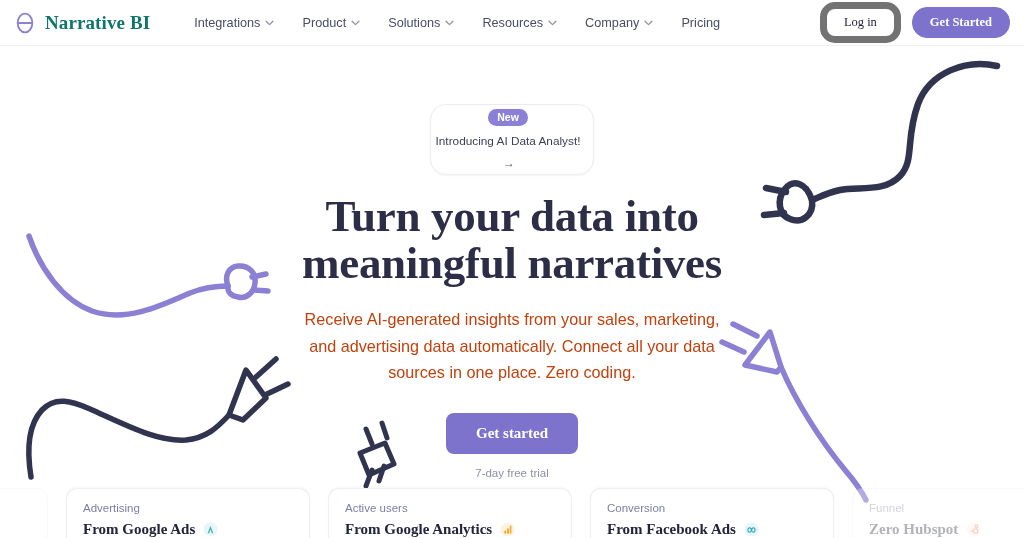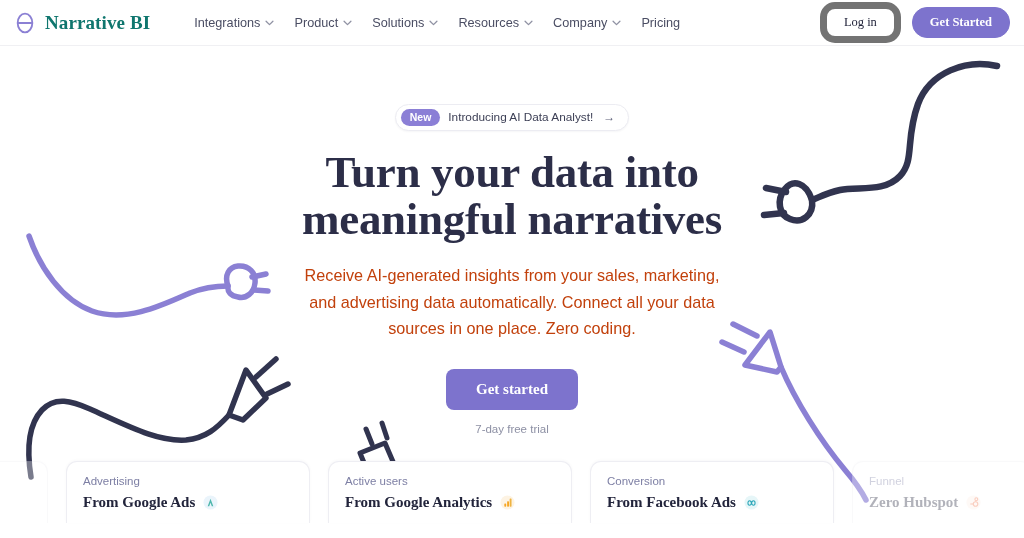--- a/index.html
+++ b/index.html
@@ -23,21 +23,21 @@
     background:#fff;
     border-bottom:1px solid #f0f0f3;
   }
   .brand { display:flex; align-items:center; gap:9px; margin-left:14px; }
   .brand-logo { width:22px; height:22px; flex:none; display:block; }
   .brand-name {
     font-family:"Liberation Serif", serif;
     font-size:19px; font-weight:700; color:#0f766e; letter-spacing:.1px;
     white-space:nowrap;
   }
-  .nav { display:flex; align-items:flex-end; margin-left:34px; gap:0px; }
+  .nav { display:flex; align-items:flex-end; margin-left:34px; gap:8px; }
   .nav-item {
     display:flex; align-items:center; gap:5px;
     font-size:12.7px; color:#4a4d63; padding:6px 10px;
     white-space:nowrap; cursor:pointer;
   }
   .chev { width:9px; height:6px; display:block; flex:none; opacity:.75; }
   .hdr-right { margin-left:auto; display:flex; align-items:center; gap:11px; margin-right:14px; }
   .btn-login {
     font-family:"Liberation Serif", serif;
     font-size:12.5px; font-weight:400; color:#22243b;
@@ -50,21 +50,21 @@
     background:#7d73cd; border:1px solid #7d73cd; border-radius:15px;
     padding:7px 17px; cursor:pointer; white-space:nowrap; line-height:1.15;
   }
 
   
   .hero {
     position:absolute; top:46px; left:0; right:0; z-index:10;
     display:flex; flex-direction:column; align-items:center;
     pointer-events:none;
   }
-  .hero > * { pointer-events:auto; }
+  .hero > * { pointer-events:auto;flex-direction:column; }
 
   .pill {
     display:inline-flex; align-items:center; gap:8px;
     background:#fff; border:1px solid #ececf2; border-radius:16px;
     padding:4px 13px 4px 5px; margin-top:58px; cursor:pointer;
     box-shadow:0 1px 2px rgba(30,28,60,.04);
   }
   .pill-badge {
     background:#8b7fd6; color:#fff; font-size:10.5px; font-weight:700;
     border-radius:11px; padding:2.5px 9px; line-height:1.1; white-space:nowrap;
@@ -85,21 +85,21 @@
   .cta {
     font-family:"Liberation Serif", serif;
     font-size:15px; font-weight:700; color:#fff;
     background:#7d73cd; border:none; border-radius:8px;
     padding:12px 30px; margin-top:28px; cursor:pointer; line-height:1.1;
   }
   .trial { font-size:11.5px; color:#8d90a4; margin-top:13px; }
 
   
   .cards {
-    position:absolute; left:0; right:0; bottom:0; height:77px;
+    position:absolute; left:0; right:0; bottom:0; height:50px;
     display:flex; align-items:flex-start; z-index:15;
     padding-left:0;
   }
   .card {
     background:#fff; border:1px solid #eeeef3;
     border-radius:11px 11px 0 0; border-bottom:none;
     height:62px; padding:12px 16px 0 16px; flex:none;
     box-shadow:0 -1px 3px rgba(35,30,70,.03);
   }
   .card-label { font-size:11.5px; color:#7d7fa4; line-height:1.25; margin-bottom:5px; white-space:nowrap; }

